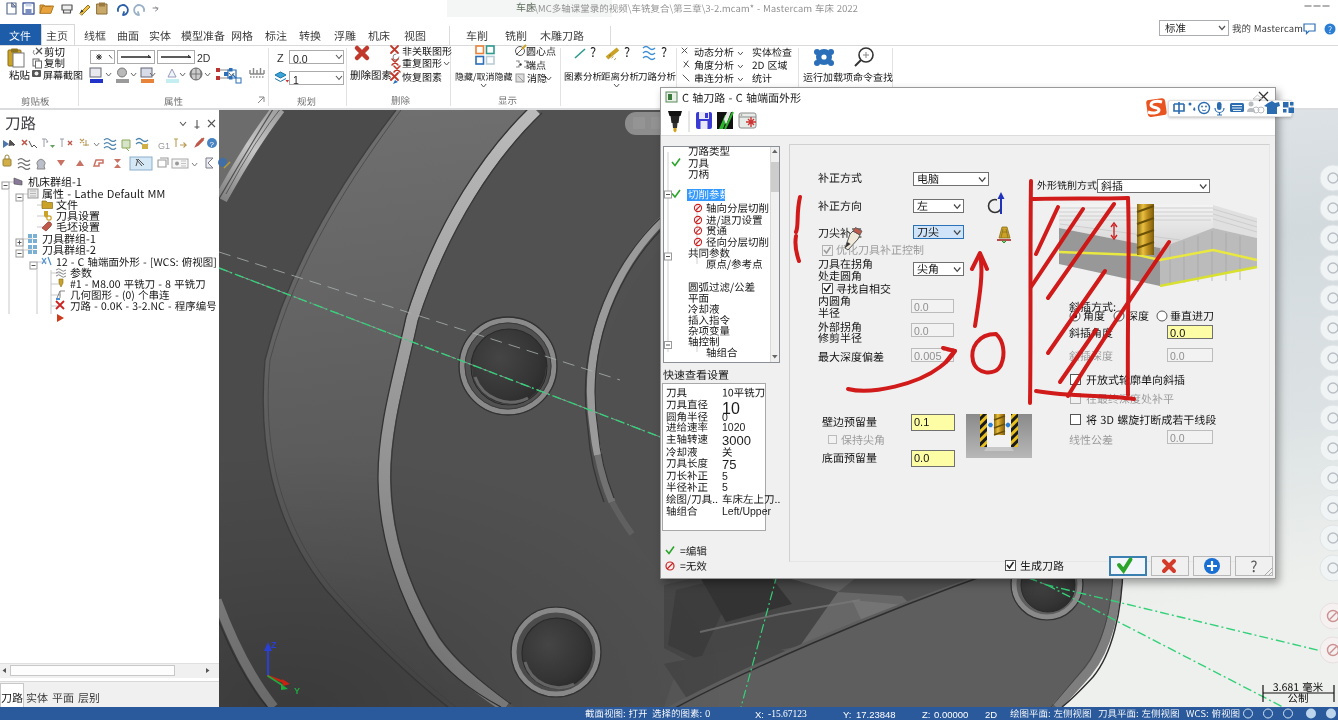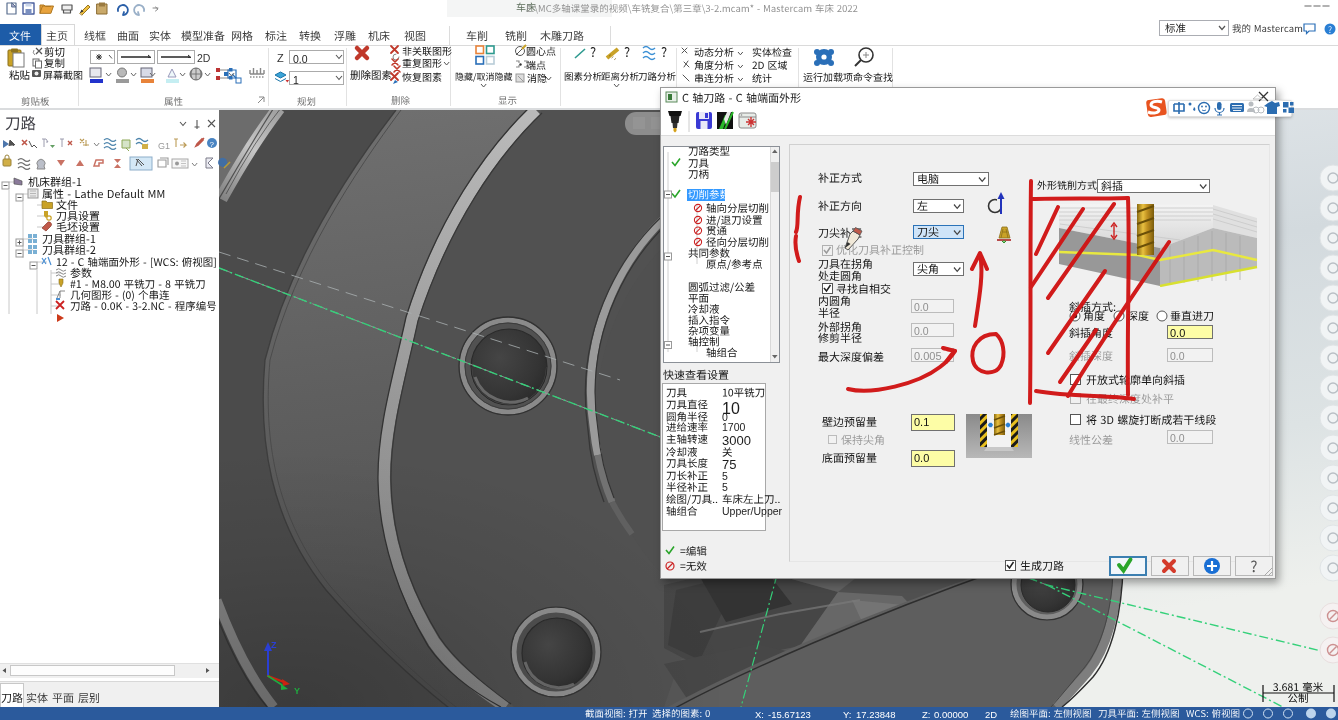--- a/index.html
+++ b/index.html
@@ -204,26 +204,26 @@
 <div style="position:absolute;left:660px;top:87px;width:616px;height:492px;background:#f0f0f0;border:1px solid #9a9a9a;box-shadow:3px 4px 8px rgba(0,0,0,0.35);z-index:5"></div>
 <div style="position:absolute;left:661px;top:88px;width:614px;height:47px;background:#ffffff;z-index:6;"></div>
 <div style="position:absolute;left:661px;top:135px;width:614px;height:1px;background:#dcdcdc;z-index:6;"></div>
 <div style="position:absolute;left:663px;top:146px;width:117px;height:217px;background:#fff;border:1px solid #8b9097;z-index:6;"></div>
 <div style="position:absolute;left:770px;top:147px;width:9px;height:215px;background:#f0f0f0;border-left:1px solid #d8d8d8;z-index:6;"></div>
 <div style="position:absolute;left:771px;top:162px;width:8px;height:30px;background:#cdcdcd;z-index:6;"></div>
 <div style="position:absolute;left:687px;top:189px;width:38px;height:11.5px;background:#3399ff;z-index:6;"></div>
 <div style="position:absolute;left:662px;top:383px;width:104px;height:148px;background:#fff;border:1px solid #a8a8a8;z-index:6;"></div>
 <div style="position:absolute;left:722px;top:401px;font-size:16px;color:#1c1c1c;white-space:pre;line-height:1;z-index:7">10</div>
 <div style="position:absolute;left:722px;top:411.6px;font-size:10.5px;color:#1c1c1c;white-space:pre;line-height:1;z-index:7">0</div>
-<div style="position:absolute;left:722px;top:422px;font-size:10.5px;color:#1c1c1c;white-space:pre;line-height:1;z-index:7">1700</div>
+<div style="position:absolute;left:722px;top:422px;font-size:10.5px;color:#1c1c1c;white-space:pre;line-height:1;z-index:7">1020</div>
 <div style="position:absolute;left:722px;top:434px;font-size:13px;color:#1c1c1c;white-space:pre;line-height:1;z-index:7">3000</div>
 <div style="position:absolute;left:722px;top:458px;font-size:13px;color:#1c1c1c;white-space:pre;line-height:1;z-index:7">75</div>
 <div style="position:absolute;left:722px;top:470.5px;font-size:10.5px;color:#1c1c1c;white-space:pre;line-height:1;z-index:7">5</div>
 <div style="position:absolute;left:722px;top:482px;font-size:10.5px;color:#1c1c1c;white-space:pre;line-height:1;z-index:7">5</div>
-<div style="position:absolute;left:722px;top:506px;font-size:10.5px;color:#1c1c1c;white-space:pre;line-height:1;z-index:7">Upper/Upper</div>
+<div style="position:absolute;left:722px;top:506px;font-size:10.5px;color:#1c1c1c;white-space:pre;line-height:1;z-index:7">Left/Upper</div>
 <div style="position:absolute;left:789px;top:144px;width:481px;height:418px;border:1px solid #e6e6e6;border-left:1px solid #d0d0d0;border-top:1px solid #d0d0d0;z-index:6;"></div>
 <div style="position:absolute;left:913px;top:172px;width:76px;height:14px;background:#fff;border:1px solid #707070;z-index:6;"></div>
 <div style="position:absolute;left:913px;top:199px;width:51px;height:14px;background:#fff;border:1px solid #707070;z-index:6;"></div>
 <div style="position:absolute;left:913px;top:225px;width:51px;height:14px;background:#cfe4f8;border:1px solid #2b73b8;z-index:6;"></div>
 <div style="position:absolute;left:913px;top:262px;width:51px;height:14px;background:#fff;border:1px solid #707070;z-index:6;"></div>
 <div style="position:absolute;left:1097px;top:179px;width:113px;height:14px;background:#fff;border:1px solid #707070;z-index:6;"></div>
 <div style="position:absolute;left:822px;top:245px;width:11px;height:11px;background:#f0f0f0;border:1px solid #b0b0b0;z-index:6;"></div>
 <div style="position:absolute;left:822px;top:283px;width:11px;height:11px;background:#fff;border:1px solid #555;z-index:6;"></div>
 <div style="position:absolute;left:911px;top:299px;width:43px;height:14px;background:#f2f2f2;border:1px solid #bcbcbc;z-index:6;"></div>
 <div style="position:absolute;left:914px;top:302px;font-size:10.5px;color:#8f8f8f;white-space:pre;line-height:1;z-index:7">0.0</div>
@@ -301,21 +301,21 @@
       <path d="M40,11 h4 m-4,0 l2,-2 m-2,2 l2,2 m2,-2 l-2,-2 m2,2 l-2,2"></path>
     </g>
   </svg>
 <div style="position:absolute;left:1005px;top:560px;width:11px;height:11px;background:#fff;border:1px solid #555;z-index:6;"></div>
 <div style="position:absolute;left:1109px;top:556px;width:38px;height:20px;background:#f2f6fa;border:2px solid #3c7fb1;z-index:6;"></div>
 <div style="position:absolute;left:1151px;top:556px;width:38px;height:20px;background:#f0f0f0;border:1px solid #b8b8b8;z-index:6;"></div>
 <div style="position:absolute;left:1193px;top:556px;width:38px;height:20px;background:#f0f0f0;border:1px solid #b8b8b8;z-index:6;"></div>
 <div style="position:absolute;left:1235px;top:556px;width:38px;height:20px;background:#f0f0f0;border:1px solid #b8b8b8;z-index:6;"></div>
 <div style="position:absolute;left:0px;top:707px;width:1338px;height:13px;background:#2b5a9c"></div>
 <div style="position:absolute;left:755px;top:709.5px;font-size:9.5px;color:#fff;white-space:pre;line-height:1;">X:</div>
-<div style="position:absolute;left:768px;top:709.5px;font-size:9.5px;color:#fff;white-space:pre;line-height:1;">-15.67123</div>
+<div style="position:absolute;left:768px;top:709.5px;font-size:9.5px;color:#fff;white-space:pre;line-height:1;font-family:Liberation Serif, serif;">-15.67123</div>
 <div style="position:absolute;left:843px;top:709.5px;font-size:9.5px;color:#fff;white-space:pre;line-height:1;">Y:</div>
 <div style="position:absolute;left:856px;top:709.5px;font-size:9.5px;color:#fff;white-space:pre;line-height:1;">17.23848</div>
 <div style="position:absolute;left:922px;top:709.5px;font-size:9.5px;color:#fff;white-space:pre;line-height:1;">Z:</div>
 <div style="position:absolute;left:934px;top:709.5px;font-size:9.5px;color:#fff;white-space:pre;line-height:1;">0.00000</div>
 <div style="position:absolute;left:985px;top:709.5px;font-size:9.5px;color:#fff;white-space:pre;line-height:1;">2D</div>
 <div style="position:absolute;left:1168px;top:100px;width:124px;height:17px;background:#fff;border:1px solid #e0e0e0;border-radius:2px;box-shadow:0 1px 3px rgba(0,0,0,0.25);z-index:8"></div>
 <svg class="abs" style="left:0;top:0;z-index:10;pointer-events:none" width="1338" height="720" viewBox="0 0 1338 720">
     <defs>
       <clipPath id="lpclip">
         <rect x="0" y="110" width="217" height="597"></rect>

